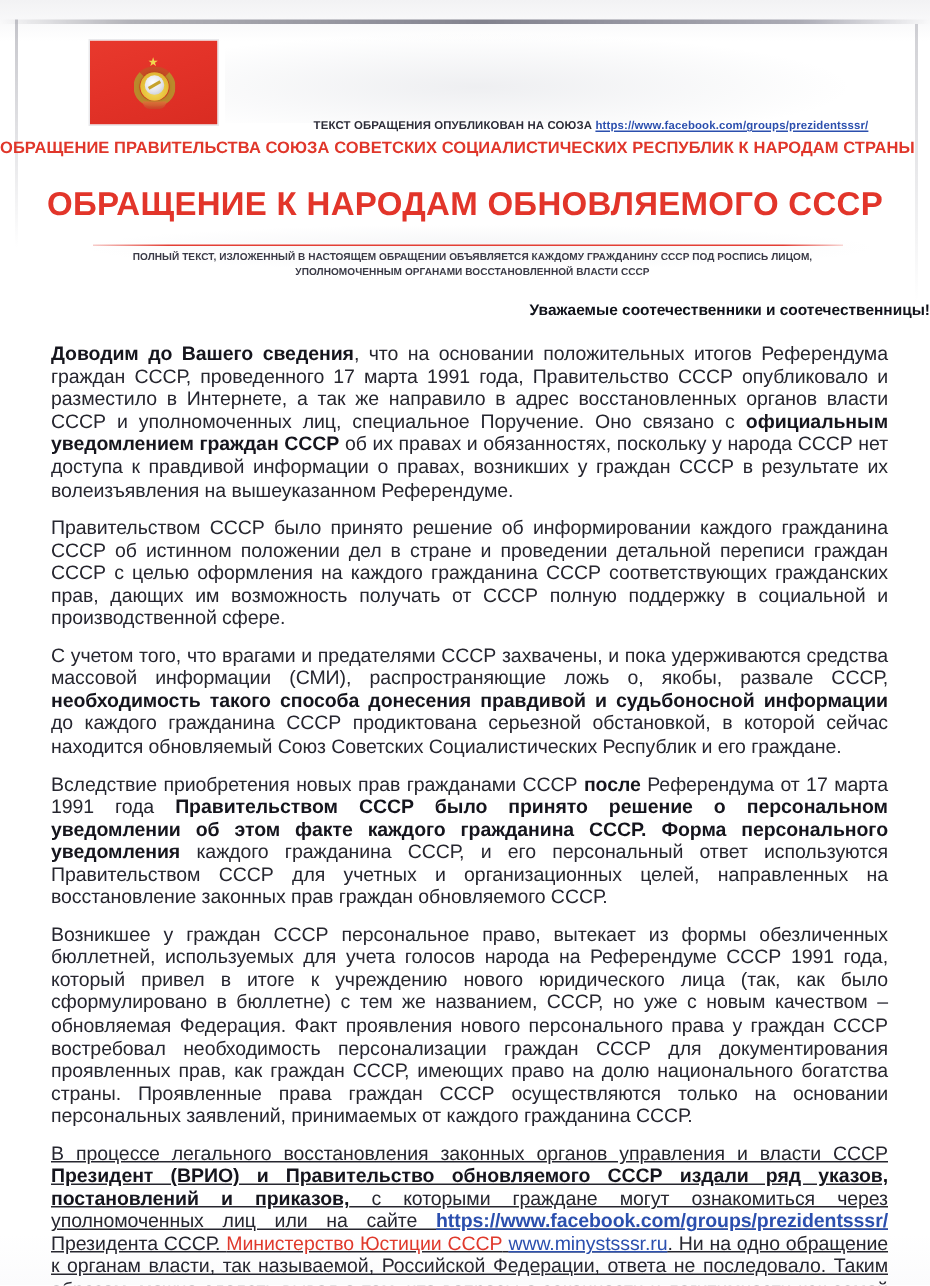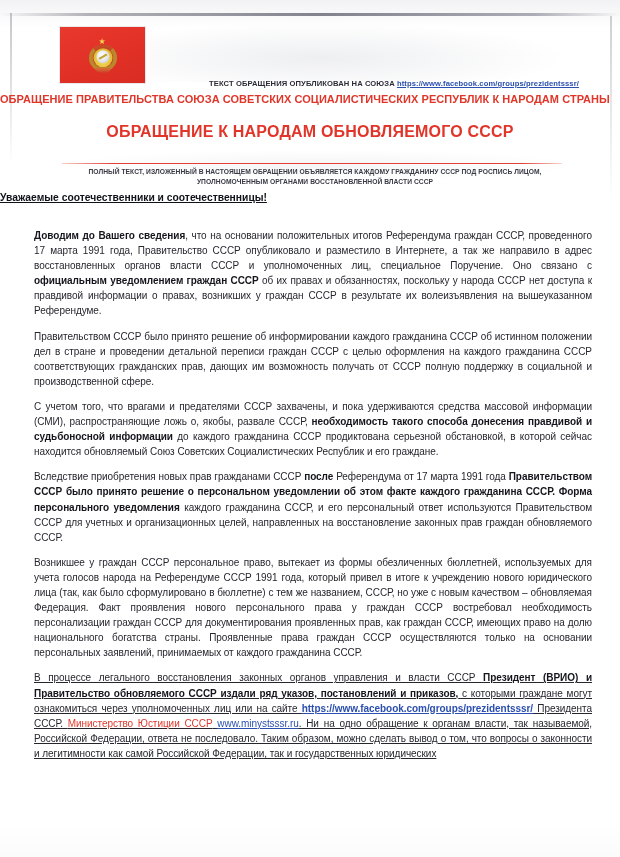--- a/index.html
+++ b/index.html
@@ -179,21 +179,21 @@
     color: #e0362a;
     letter-spacing: 0.05px;
     white-space: nowrap;
   }
 
   .main-title {
     position: absolute;
     left: 0; right: 0;
     top: 123px;
     text-align: center;
-    font-size: 16px;
+    font-size: 22px;
     font-weight: bold;
     color: #e2352a;
     letter-spacing: 0.2px;
     white-space: nowrap;
   }
 
   .rule-red {
     position: absolute;
     left: 62px;
     width: 500px;
@@ -211,37 +211,36 @@
     font-size: 6.7px;
     font-weight: bold;
     line-height: 1.55;
     color: #3a3a46;
     letter-spacing: 0.05px;
   }
 
   .greeting {
     position: absolute;
     left: 0; right: 0;
-    top: 192px;
-    text-align: left;
+    top: 202px;
+    text-align: right;
     font-size: 10.3px;
     font-weight: bold;
     color: #10121a;
-    text-decoration: underline;
   }
 
   
   .body-text {
     position: absolute;
     left: 34px;
     right: 28px;
     top: 228px;
   }
   .para {
-    font-size: 10px;
+    font-size: 13px;
     line-height: 15.1px;
     text-align: justify;
     color: #26262f;
     margin: 0 0 10px 0;
     letter-spacing: -0.05px;
   }
   .para:last-child { margin-bottom: 0; text-decoration: underline; }
   .para b { font-weight: bold; color: #15151d; }
   .para .lnk {
     color: #2b4fae;

